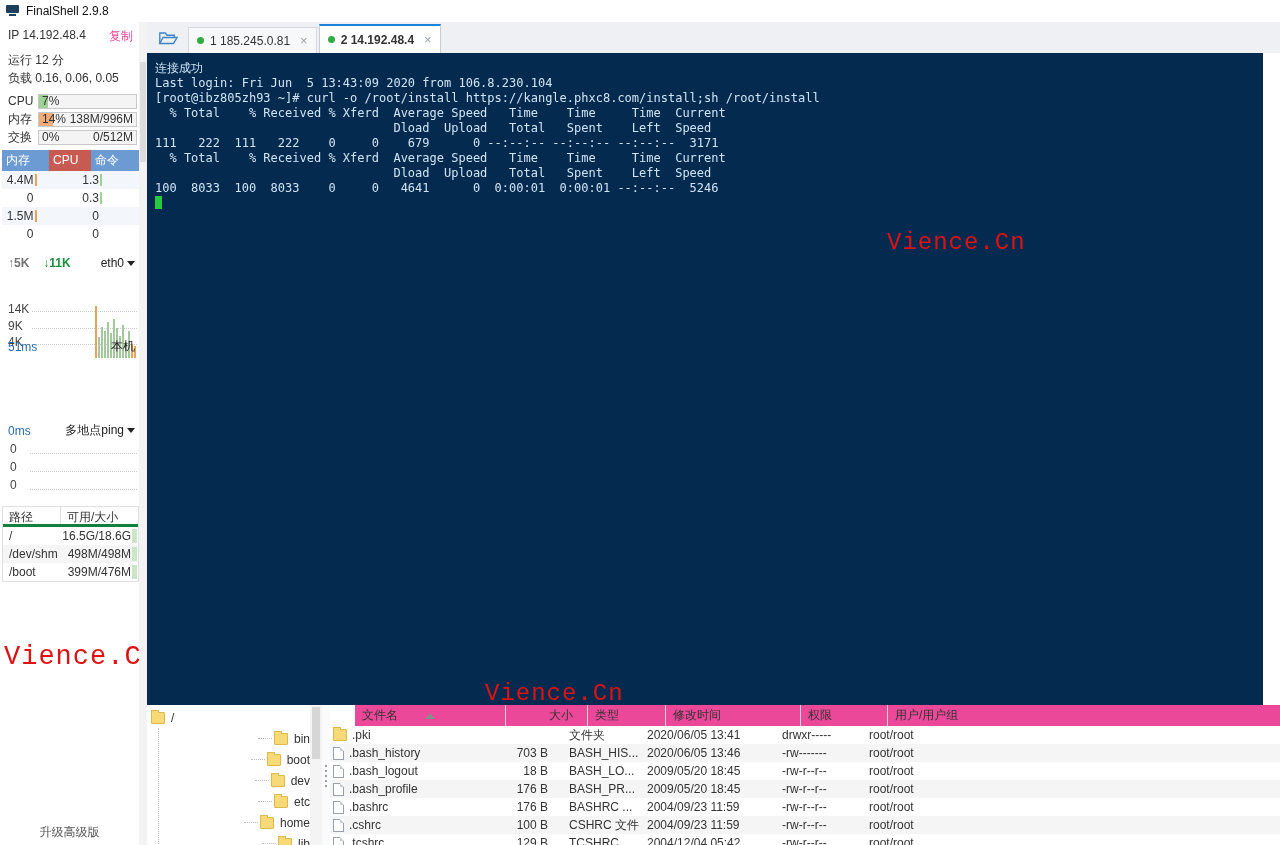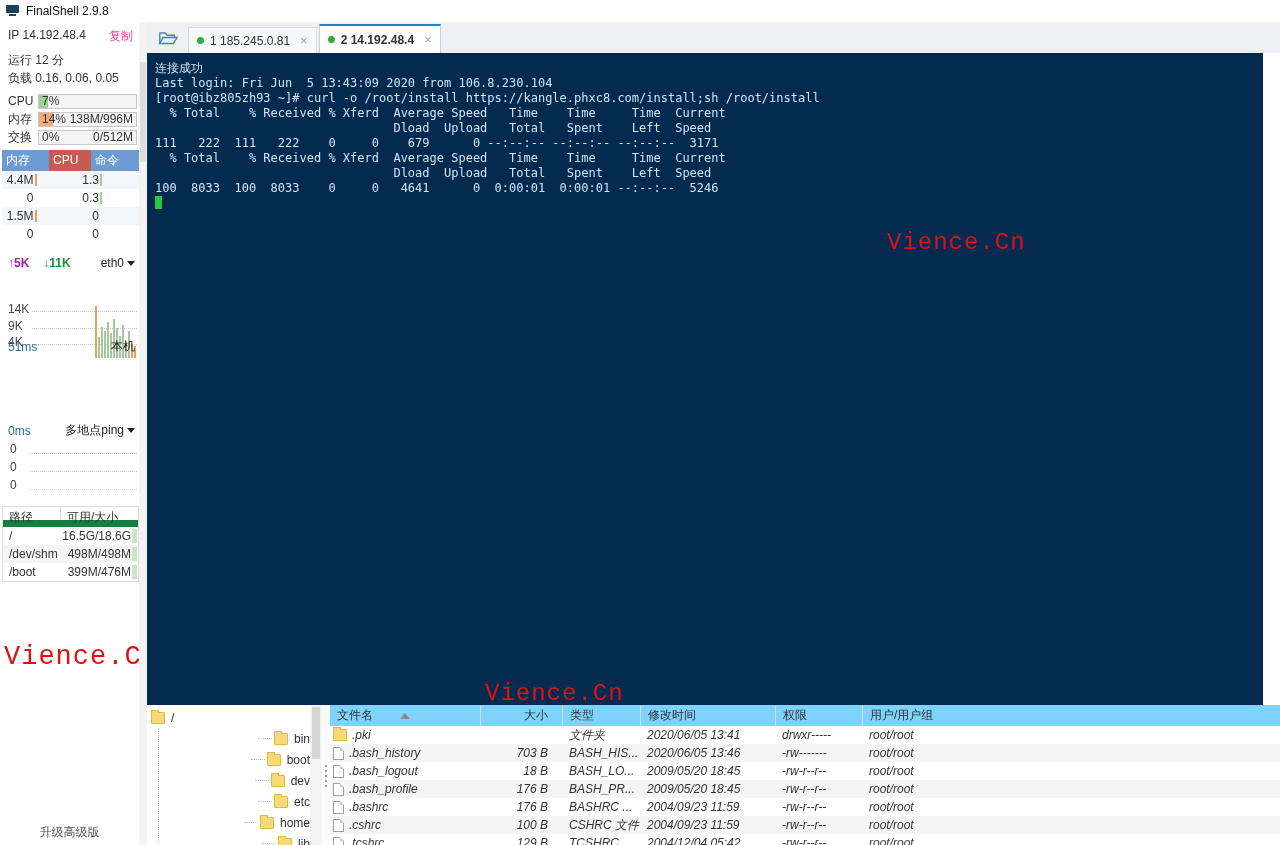--- a/index.html
+++ b/index.html
@@ -37,41 +37,41 @@
   .proc-head .c2 { width:42px; padding-left:4px; }
   .proc-head .c3 { flex:1; padding-left:4px; }
   .proc-row { display:flex; height:18px; line-height:18px;gap:36px; }
   .proc-row:nth-child(even) { background:#f3f7fb; }
   .proc-row .c1 { width:45px; text-align:right; position:relative; }
   .proc-row .c2 { width:42px; text-align:right; position:relative; }
   .proc-row .c3 { flex:1; padding-left:4px; overflow:hidden; white-space:nowrap; }
   .mini-bar { position:absolute; right:-3px; top:3px; width:2px; height:12px; }
 
   .net-head { position:absolute; left:8px; top:234px; right:12px; display:flex; align-items:center; }
-  .net-up { color:#a21caf; font-weight:bold; }
+  .net-up { color:#737373; font-weight:bold; }
   .net-down { color:#1e8e3e; font-weight:bold; margin-left:14px; }
   .iface { margin-left:auto; color:#222; }
   .caret { display:inline-block; width:0; height:0; border-left:4px solid transparent; border-right:4px solid transparent; border-top:5px solid #222; margin-left:3px; vertical-align:middle; }
   .graph { position:absolute; left:6px; right:10px; }
   .graph .tick { position:absolute; left:0; right:0; height:16px; }
   .graph .tick .dots { position:absolute; left:26px; right:0; top:11px; border-bottom:1px dotted #c9c9c9; }
   .graph .tick .lbl { position:absolute; left:2px; top:2px; color:#444; }
   .graph .bars { position:absolute; right:1px; bottom:0; top:4px; display:flex; align-items:flex-end; gap:1px; }
   .graph .bars i { display:block; width:2px; }
 
   .ping-head { position:absolute; left:8px; right:12px; display:flex; align-items:center; }
   .ping-ms { color:#2a6bb0; }
   .ping-title { margin-left:auto; color:#222; }
   .pm-rows { position:absolute; left:8px; right:10px; }
   .pm-row { position:relative; height:18px; }
   .pm-row .lbl { position:absolute; left:2px; top:2px; color:#444; }
   .pm-row .dots { position:absolute; left:22px; right:0; top:13px; border-bottom:1px dotted #c9c9c9; }
 
   .disk-table { position:absolute; left:2px; top:484px; width:137px; border:1px solid #e0e0e0; background:#fff; }
-  .disk-head { display:flex; height:20px; line-height:20px; color:#333; border-bottom:7px solid #15803d; }
+  .disk-head { display:flex; height:20px; line-height:20px; color:#333; border-bottom:3px solid #15803d; }
   .disk-head .h1 { width:58px; padding-left:6px; border-right:1px solid #ddd; }
   .disk-head .h2 { flex:1; padding-left:6px; }
   .disk-row { display:flex; height:18px; line-height:18px; position:relative; }
   .disk-row:nth-child(even) { background:#f5f5f5; }
   .disk-row .p { width:58px; padding-left:6px; white-space:nowrap; }
   .disk-row .v { flex:1; text-align:right; padding-right:7px; white-space:nowrap; }
   .disk-row .g { position:absolute; right:1px; top:2px; width:5px; height:14px; background:#c9e6c9; }
 
   .upgrade { position:absolute; left:0; right:8px; bottom:4px; text-align:center; color:#555; }
 
@@ -119,25 +119,25 @@
   .ficon { width:11px; height:13px; background:#fff; border:1px solid #9aa0a6; position:relative; flex:none; }
   .ficon::before { content:""; position:absolute; right:-1px; top:-1px; border-style:solid; border-width:0 4px 4px 0; border-color:transparent #fff #c6cacd transparent; }
 
   .tree-scroll { position:absolute; left:163px; top:0; bottom:0; width:12px; background:#f4f4f4; }
   .tree-scroll .thumb { position:absolute; left:2px; right:2px; top:2px; height:52px; background:#d6d6d6; }
   .splitter { position:absolute; left:175px; top:0; bottom:0; width:8px; background:#fbfbfb; }
   .splitter .dots { position:absolute; left:3px; top:60px; width:2px; }
   .splitter .dots i { display:block; width:2px; height:2px; background:#9aa0a6; margin-bottom:3px; }
 
   .flist { position:absolute; left:183px; right:0; top:0; bottom:0; overflow:hidden; }
-  .fl-head { display:flex; height:21px; line-height:21px; color:#333; background:#7dd3fc; }
+  .fl-head { display:flex; height:21px; line-height:21px; color:#333; background:#ec4899;margin-left:25px; }
   .fl-head .hc { position:relative; padding-left:7px; white-space:nowrap; }
   .fl-head .hc + .hc { border-left:1px solid #d8d8d8; }
   .sort-asc { display:inline-block; width:0; height:0; border-left:5px solid transparent; border-right:5px solid transparent; border-bottom:6px solid #8a8a8a; margin-left:22px; vertical-align:middle; }
-  .fl-row { display:flex; height:18px; line-height:18px; align-items:flex-end;font-style:italic; }
+  .fl-row { display:flex; height:18px; line-height:18px; align-items:flex-end; }
   .fl-row:nth-child(even) { background:#f5f5f5; }
   .cell { white-space:nowrap; overflow:hidden; flex:none; }
   .c-name { width:150px; display:flex; align-items:center; gap:5px; padding-left:3px; }
   .c-size { width:82px; text-align:right; padding-right:14px; }
   .c-type { width:78px; padding-left:7px; }
   .c-mtime { width:135px; padding-left:7px; }
   .c-perm { width:87px; padding-left:7px; }
   .c-owner { flex:1; padding-left:7px; }
 </style>
 </head>

